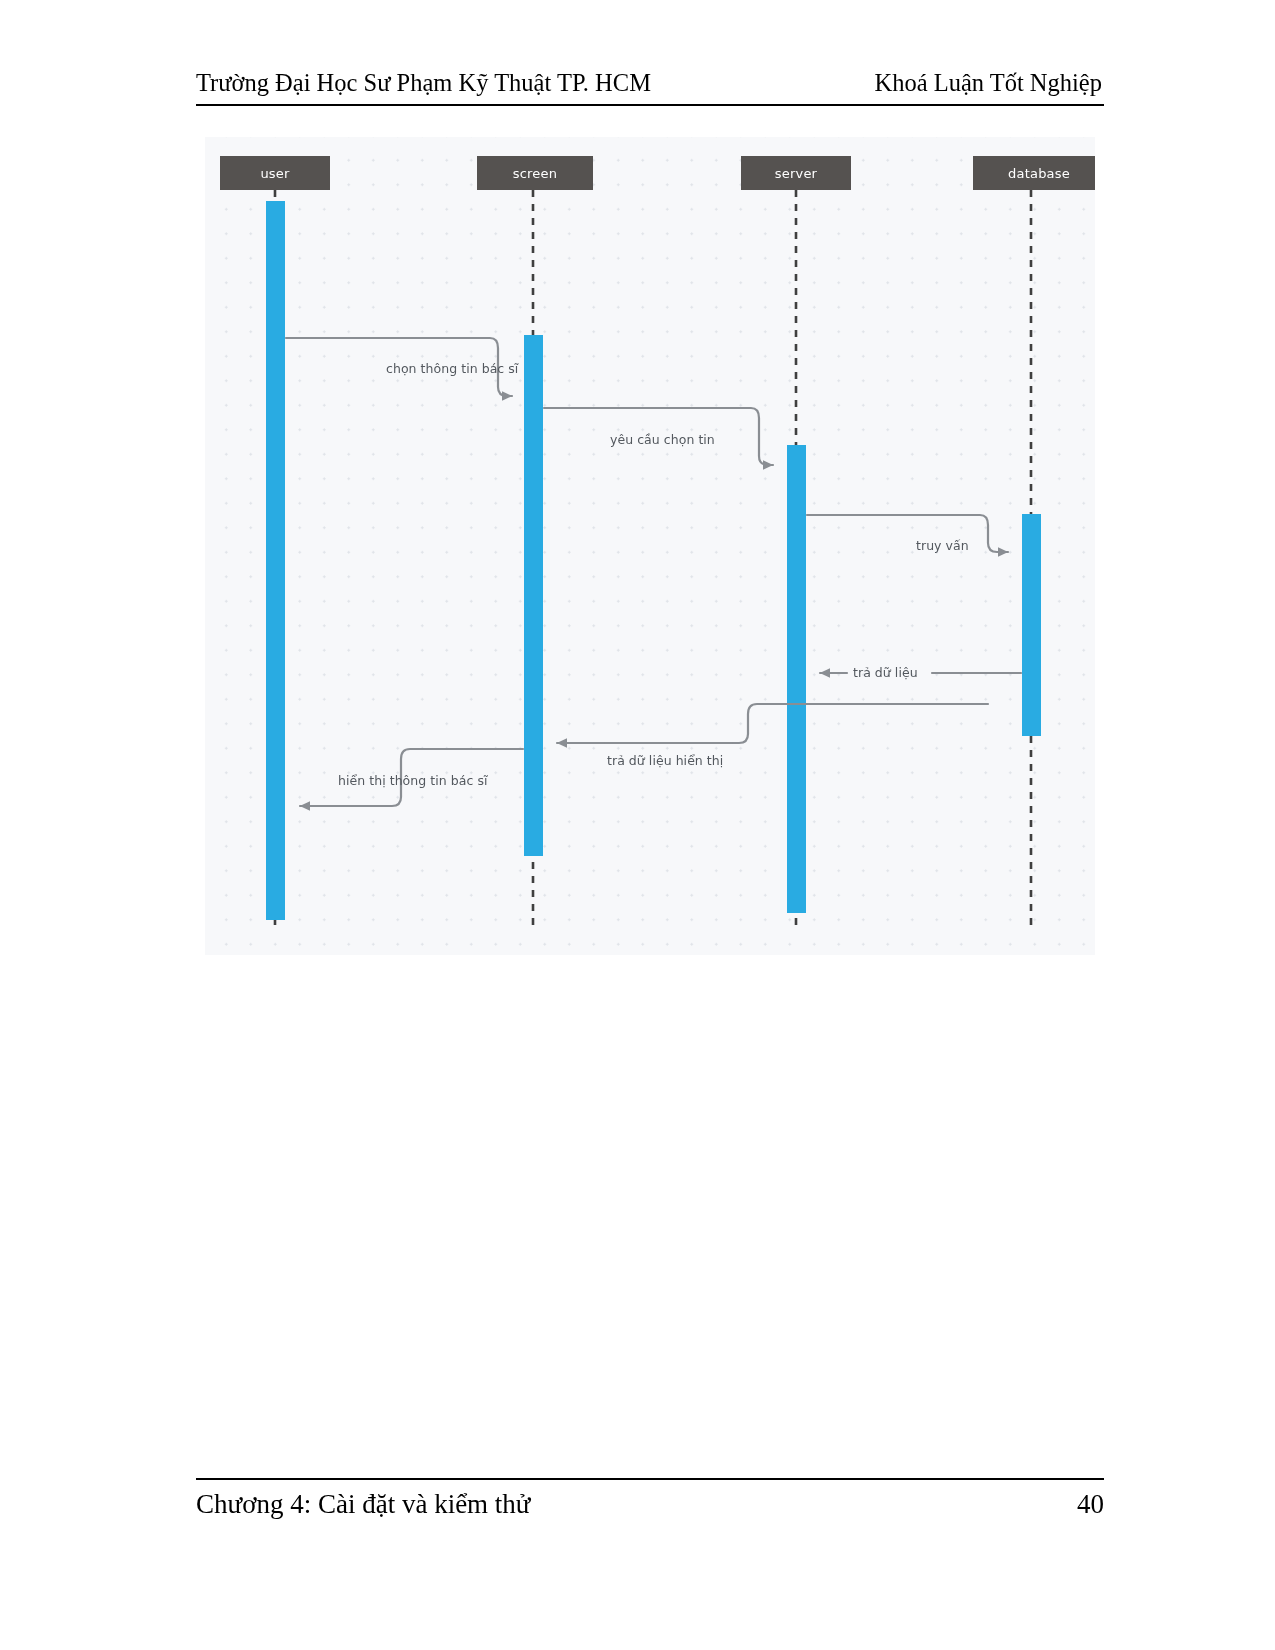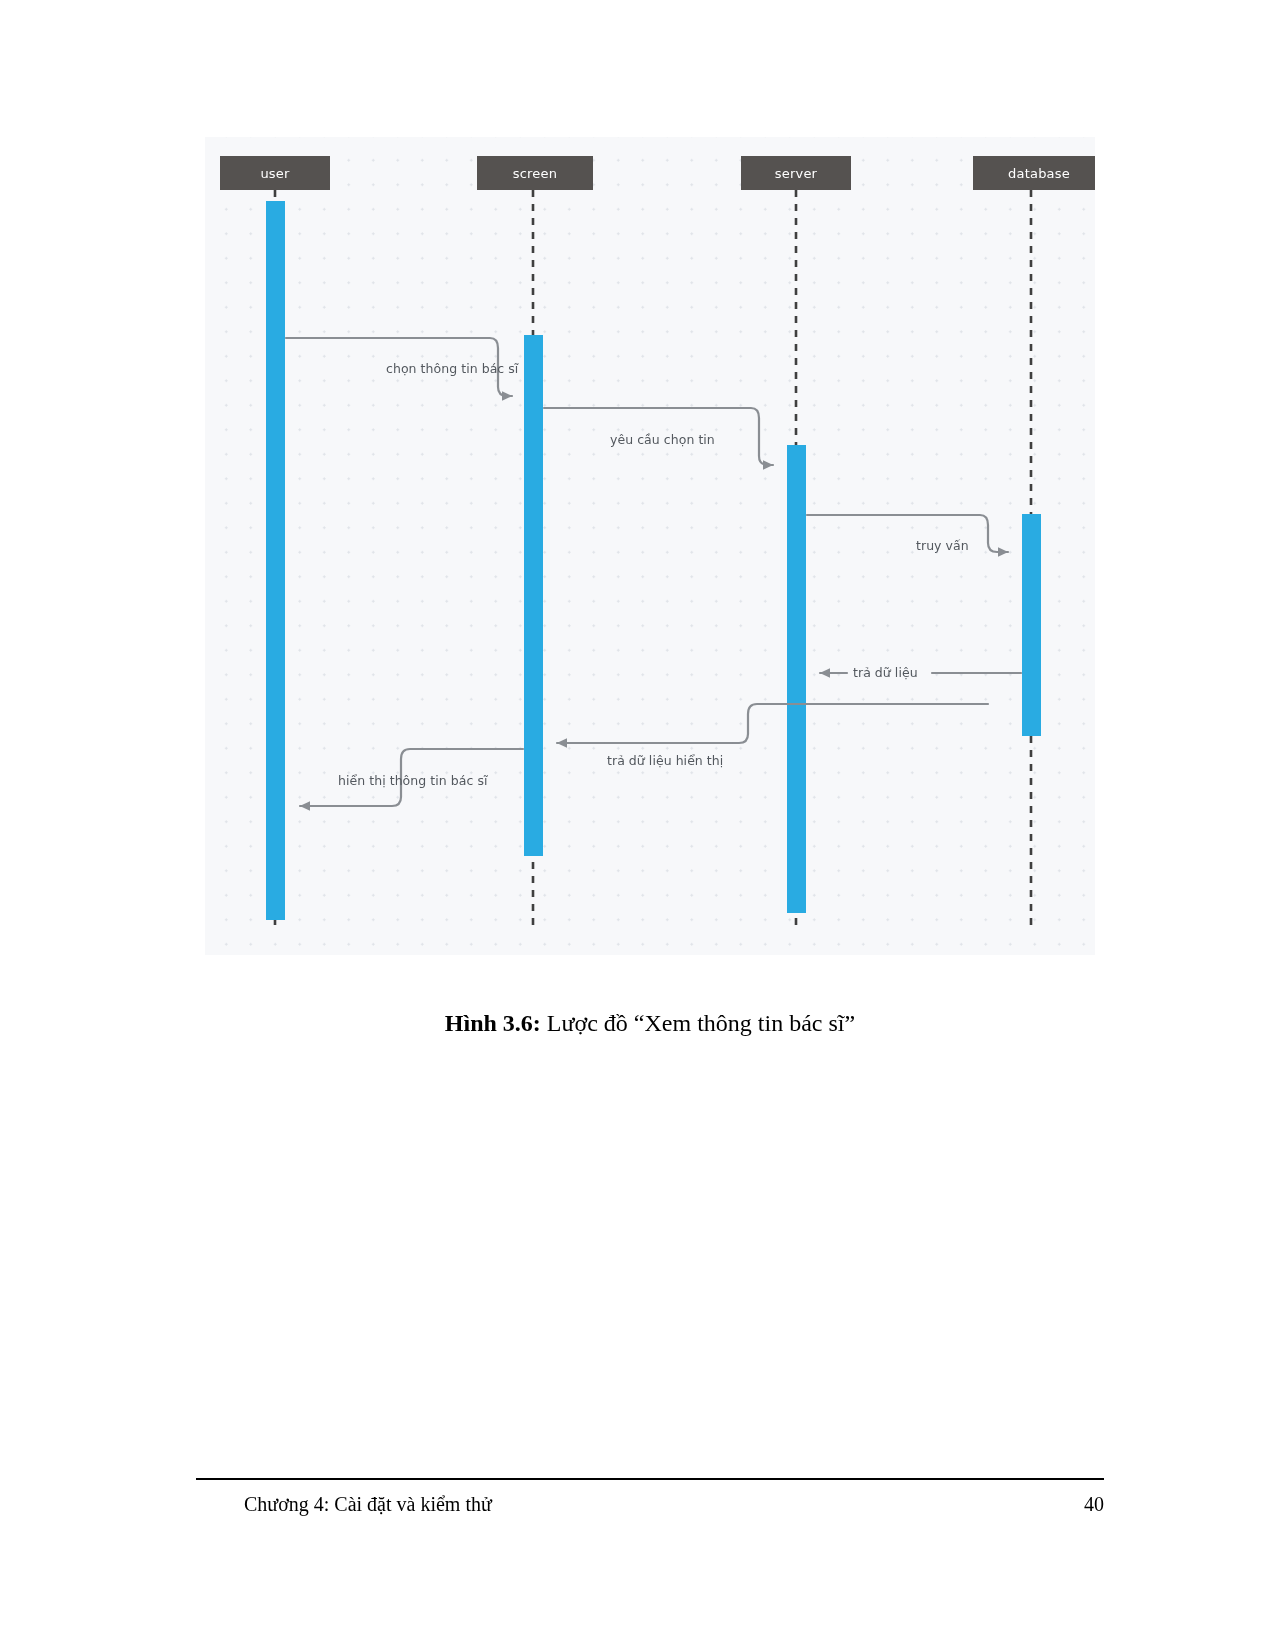--- a/index.html
+++ b/index.html
@@ -126,32 +126,35 @@
     border-top: 2px solid #000;
     display: flex;
     align-items: flex-end;
     justify-content: space-between;
     padding-top: 6px;
     box-sizing: border-box;
   }
   .doc-footer .ftr-left,
   .doc-footer .ftr-right {
     font-family: "Liberation Serif", serif;
-    font-size: 20px;
+    font-size: 27px;
     line-height: 32px;
     color: #000;
     white-space: nowrap;
-    margin-left: 48px;
   }
 </style>
 </head>
 <body>
 
 <div class="page">
 
+  <div class="doc-header">
+    <span class="hdr-left">Trường Đại Học Sư Phạm Kỹ Thuật TP. HCM</span>
+    <span class="hdr-right">Khoá Luận Tốt Nghiệp</span>
+  </div>
 
   <div class="figure-wrap">
     <div class="diagram-canvas">
 
       <svg class="diagram-svg" viewBox="0 0 890 818">
         <defs>
           <marker id="arrowR" markerWidth="11" markerHeight="11" refX="10.3" refY="5.5" orient="auto" markerUnits="userSpaceOnUse">
             <path d="M0,0.6 L10.5,5.5 L0,10.4 Z" fill="#8a8e93"></path>
           </marker>
           <marker id="arrowL" markerWidth="11" markerHeight="11" refX="10.3" refY="5.5" orient="auto" markerUnits="userSpaceOnUse">
@@ -217,22 +220,19 @@
 
       <span class="msg-label" style="left:648px; top:528px;">trả dữ liệu</span>
 
       <span class="msg-label" style="left:402px; top:616px;">trả dữ liệu hiển thị</span>
 
       <span class="msg-label" style="left:133px; top:636px;">hiển thị thông tin bác sĩ</span>
 
     </div>
   </div>
 
-  <div class="figure-caption">
-    <span class="cap-num">Hình 3.6:</span><span> Lược đồ “Xem thông tin bác sĩ”</span>
-  </div>
 
   <div class="doc-footer">
     <span class="ftr-left">Chương 4: Cài đặt và kiểm thử</span>
     <span class="ftr-right">40</span>
   </div>
 
 </div>
 
 </body></html>

